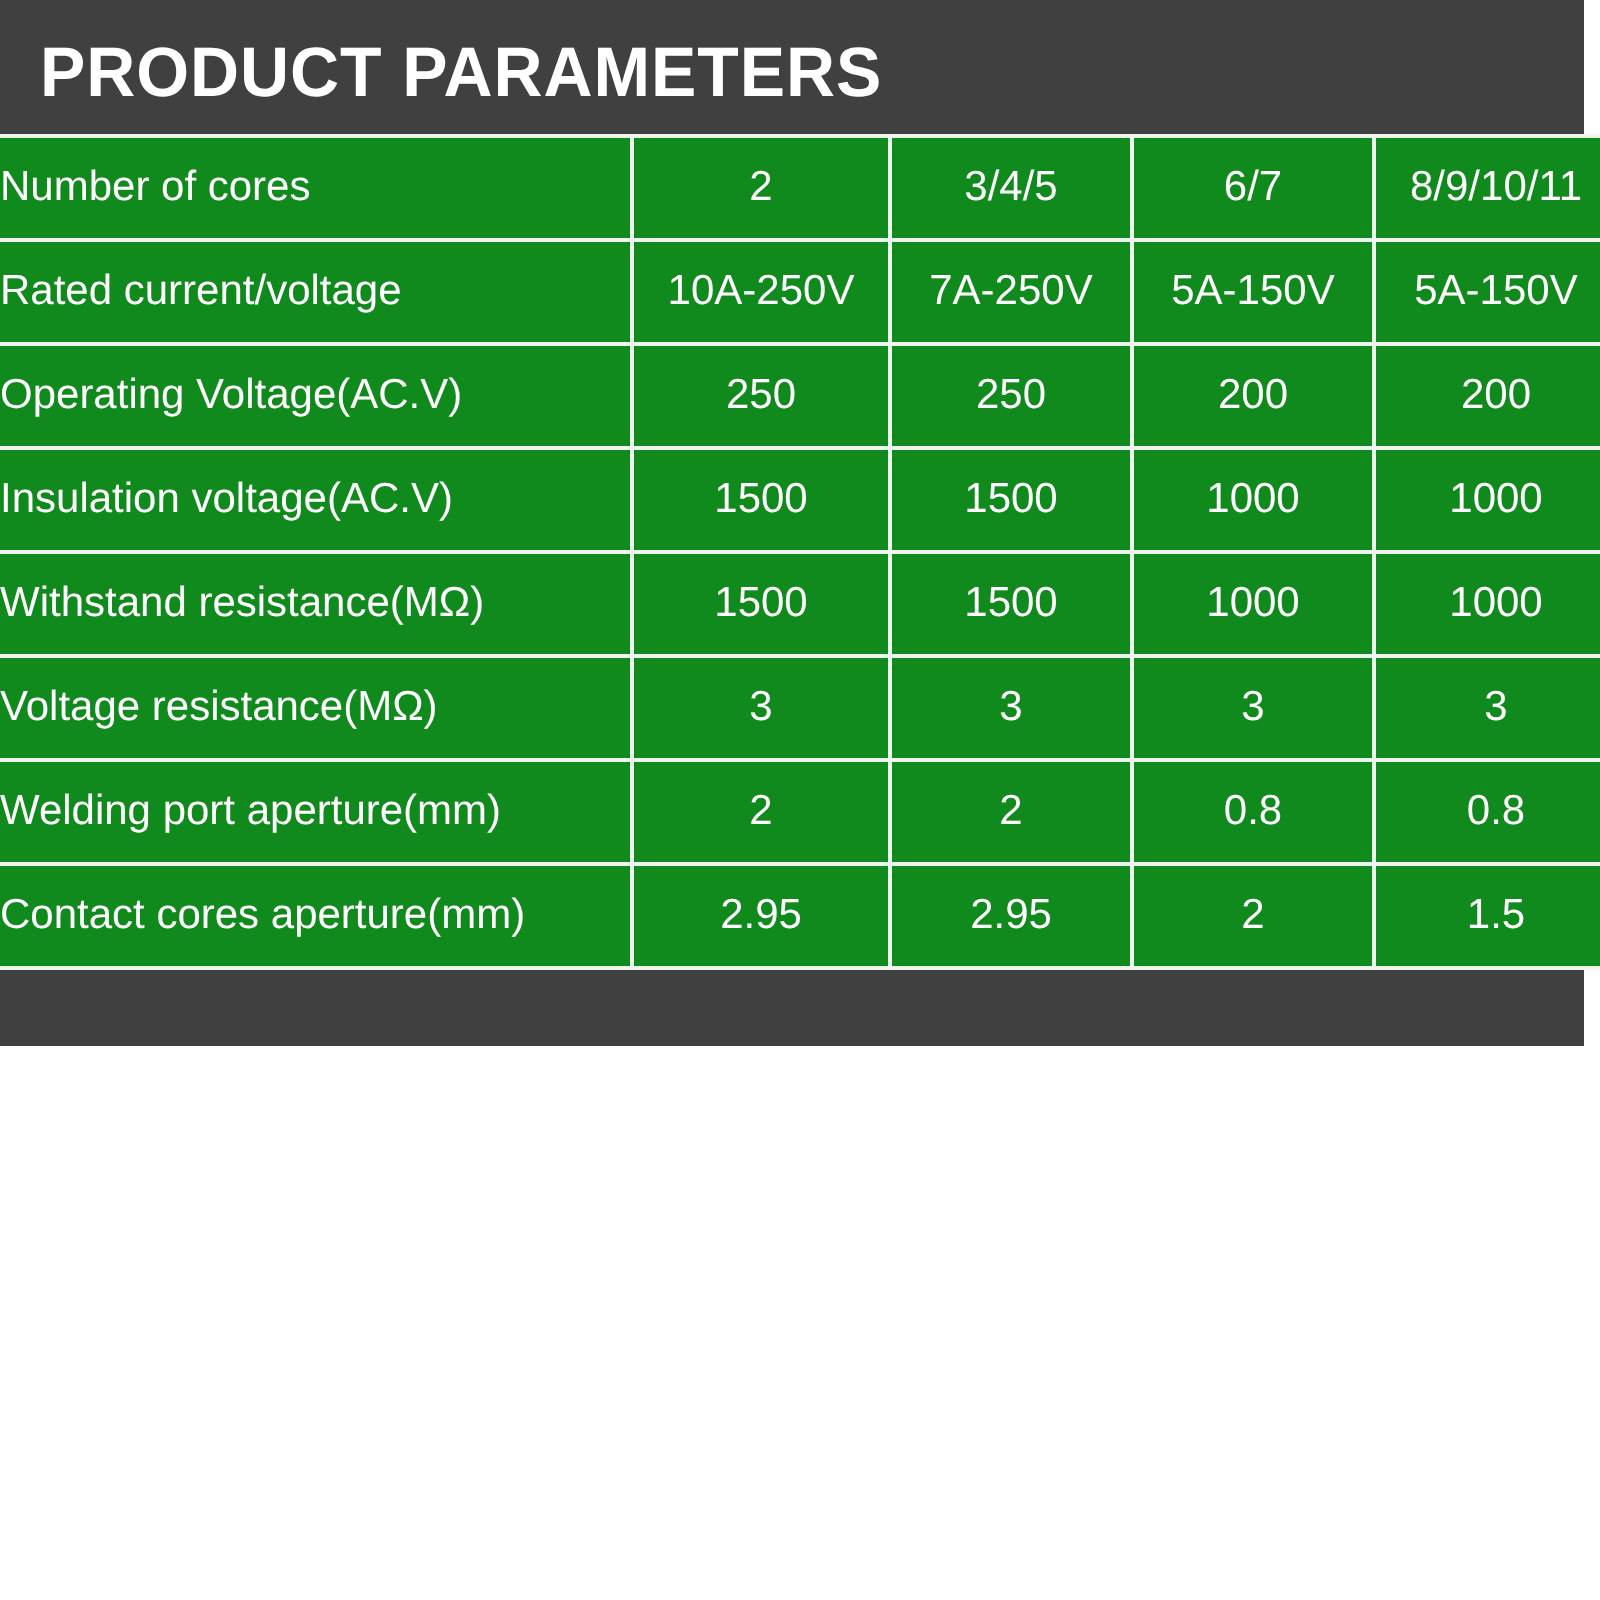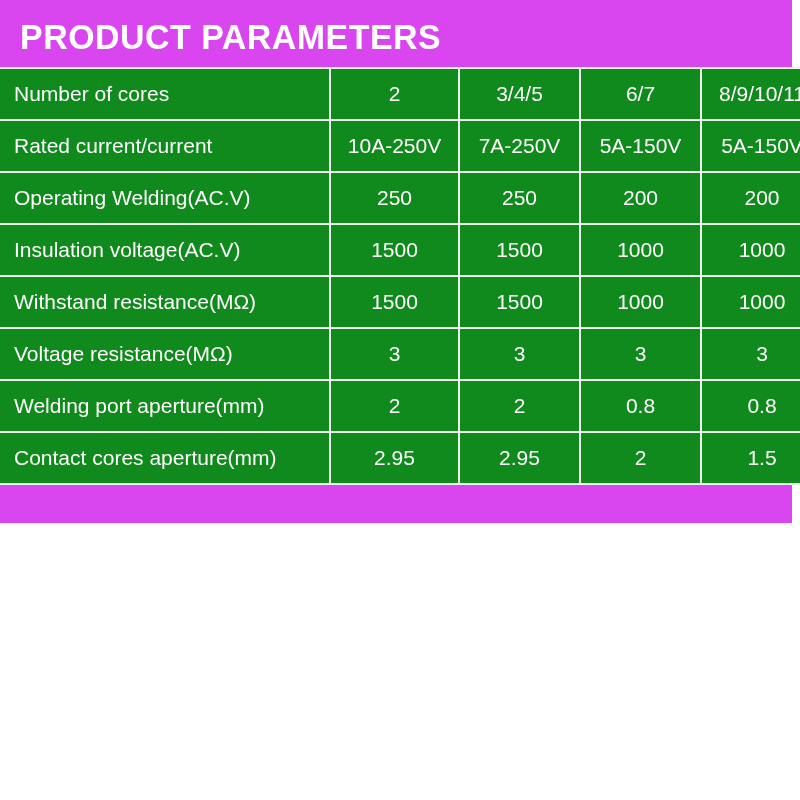--- a/index.html
+++ b/index.html
@@ -14,21 +14,21 @@
     font-family: "Liberation Sans", sans-serif;
   }
 
   
   .panel {
     position: absolute;
     left: 0;
     top: 0;
     width: 792px;
     height: 523px;
-    background: #d946ef;
+    background: #404040;
     box-sizing: border-box;
   }
 
   .panel-title {
     position: absolute;
     left: 20px;
     top: 17px;
     font-size: 35px;
     line-height: 40px;
     font-weight: bold;
@@ -61,21 +61,20 @@
     background: #108a1c;
     vertical-align: middle;
     white-space: nowrap;
     overflow: hidden;
   }
   .param-table tr:last-child td {
     border-bottom: 2px solid #eef7ee;
   }
   .param-table td.label {
     text-align: left;
-    padding-left: 14px;
     width: 315px;
   }
   .param-table td.val {
     text-align: center;
   }
   .param-table td.val-1 { width: 127px; }
   .param-table td.val-2 { width: 119px; }
   .param-table td.val-3 { width: 119px; }
   .param-table td.val-4 { width: 120px; border-right: none; }
 
@@ -101,29 +100,29 @@
 
       <tr>
         <td class="label">Number of cores</td>
         <td class="val val-1">2</td>
         <td class="val val-2">3/4/5</td>
         <td class="val val-3">6/7</td>
         <td class="val val-4">8/9/10/11</td>
       </tr>
 
       <tr>
-        <td class="label">Rated current/current</td>
+        <td class="label">Rated current/voltage</td>
         <td class="val val-1">10A-250V</td>
         <td class="val val-2">7A-250V</td>
         <td class="val val-3">5A-150V</td>
         <td class="val val-4">5A-150V</td>
       </tr>
 
       <tr>
-        <td class="label">Operating Welding(AC.V)</td>
+        <td class="label">Operating Voltage(AC.V)</td>
         <td class="val val-1">250</td>
         <td class="val val-2">250</td>
         <td class="val val-3">200</td>
         <td class="val val-4">200</td>
       </tr>
 
       <tr>
         <td class="label">Insulation voltage(AC.V)</td>
         <td class="val val-1">1500</td>
         <td class="val val-2">1500</td>

